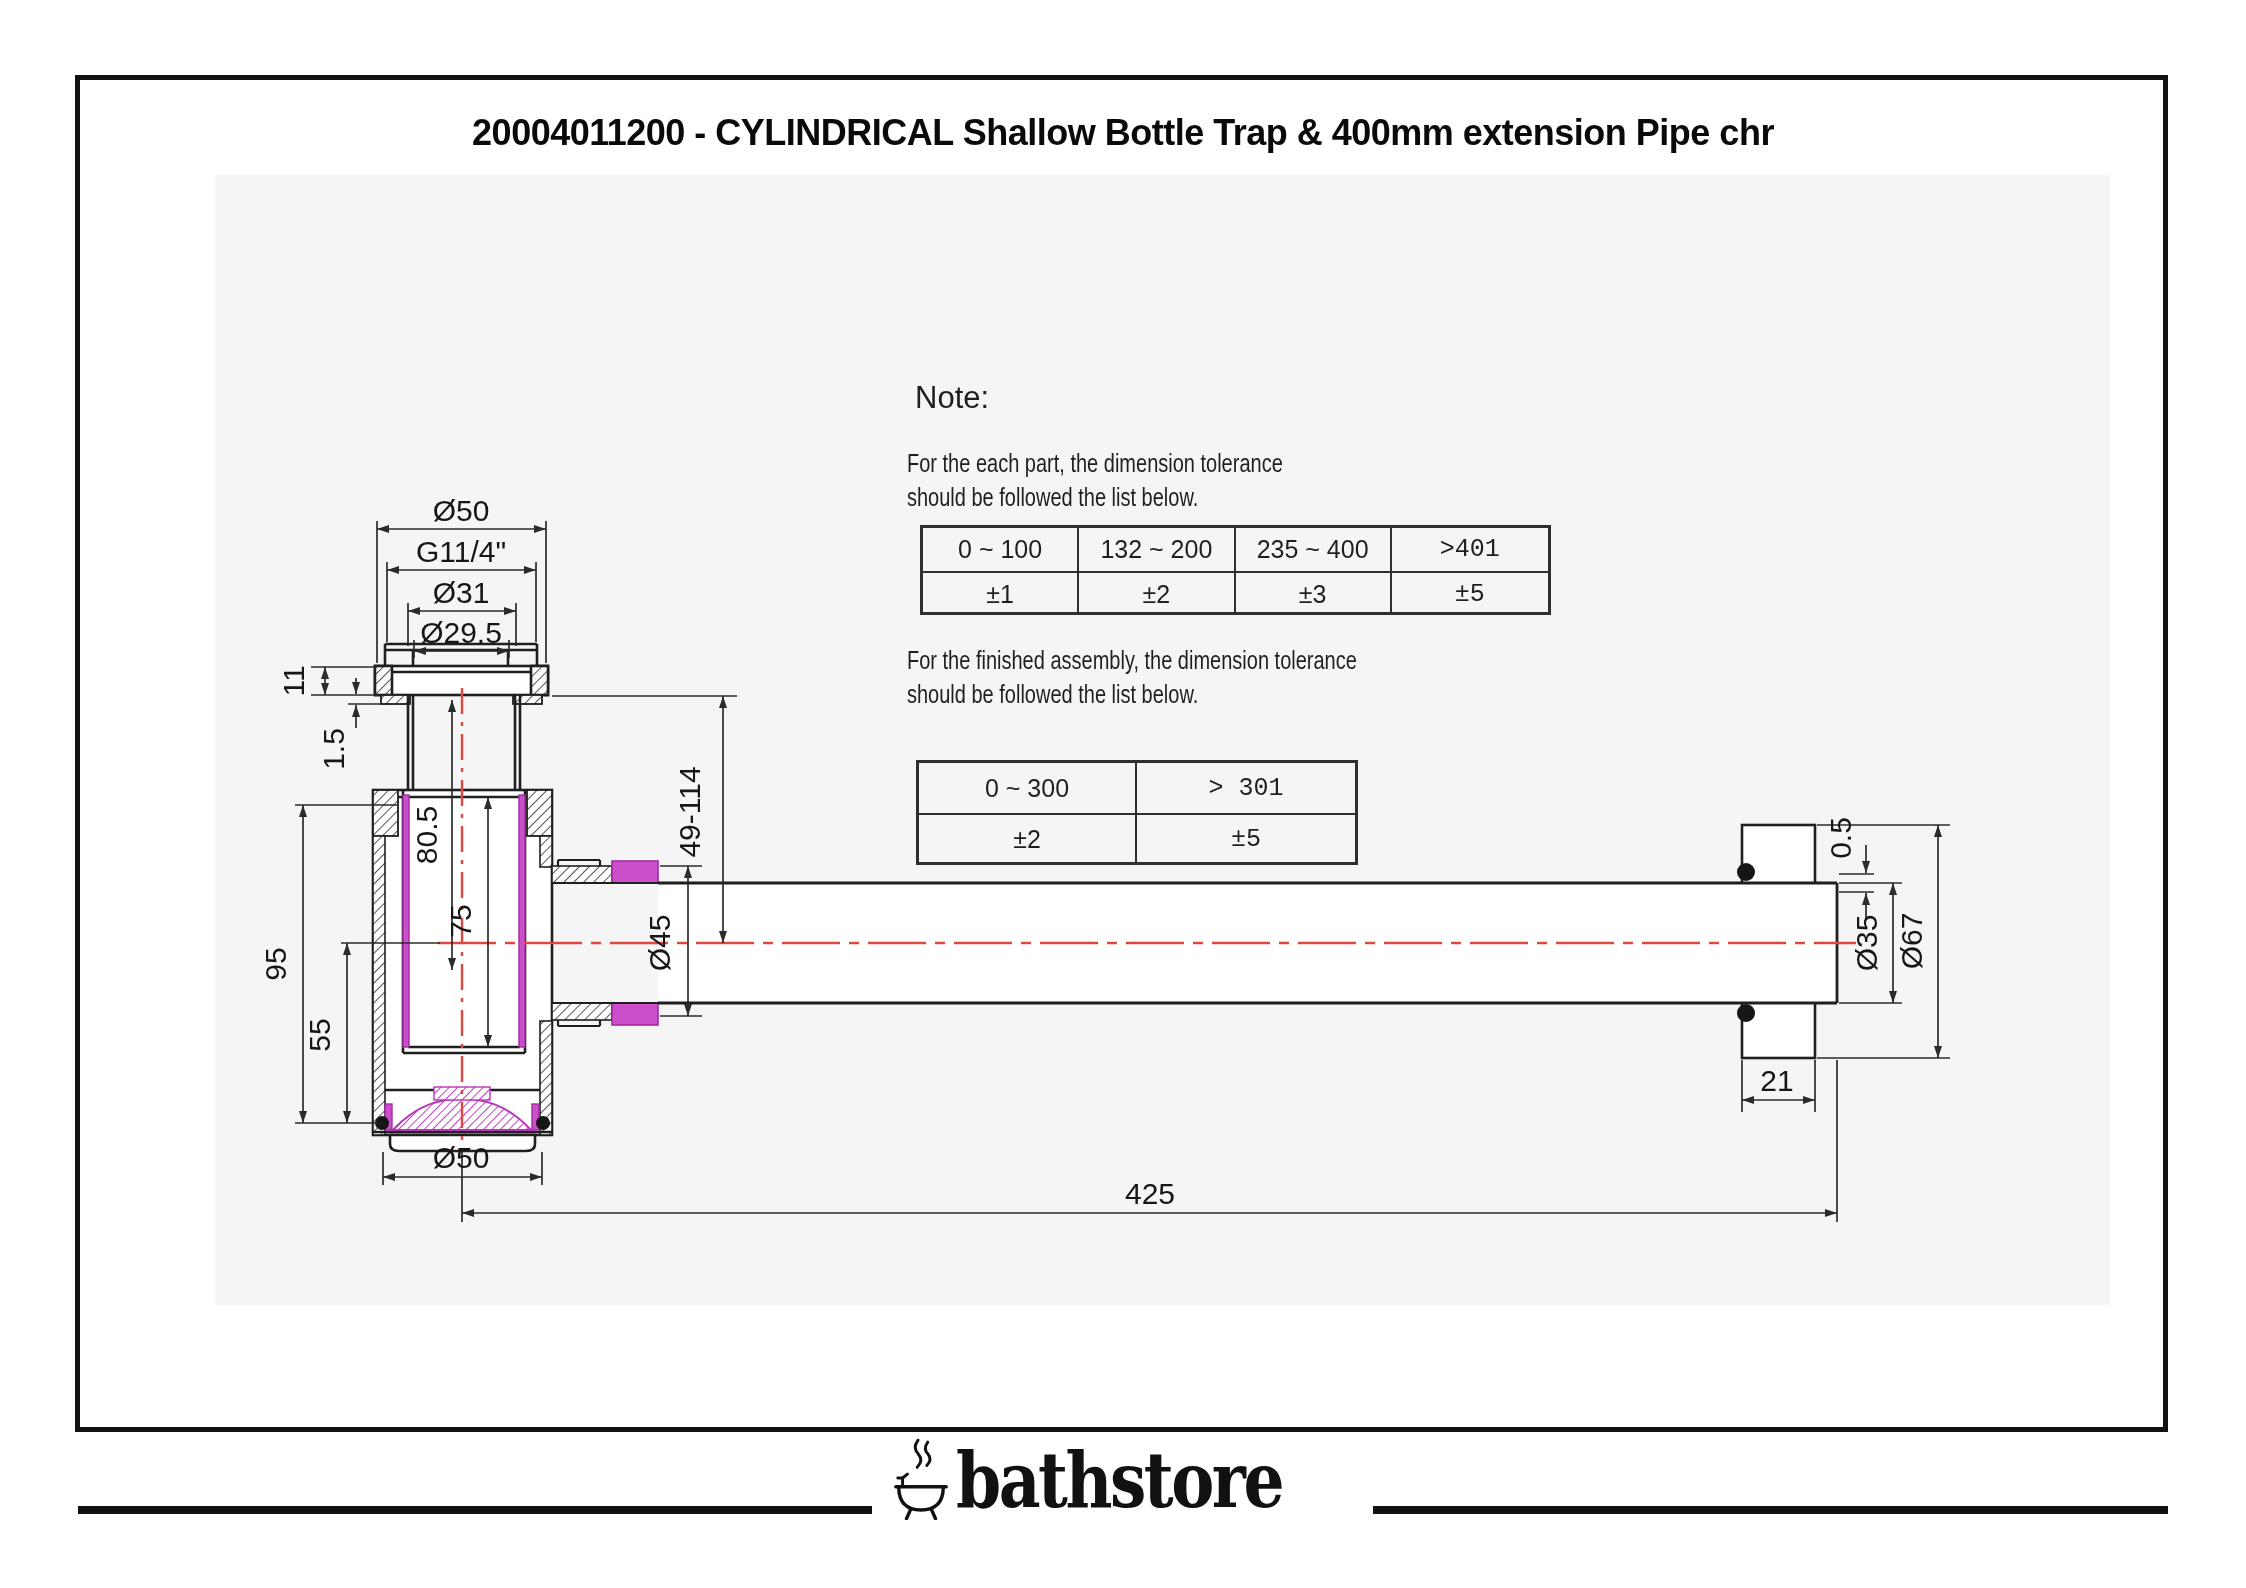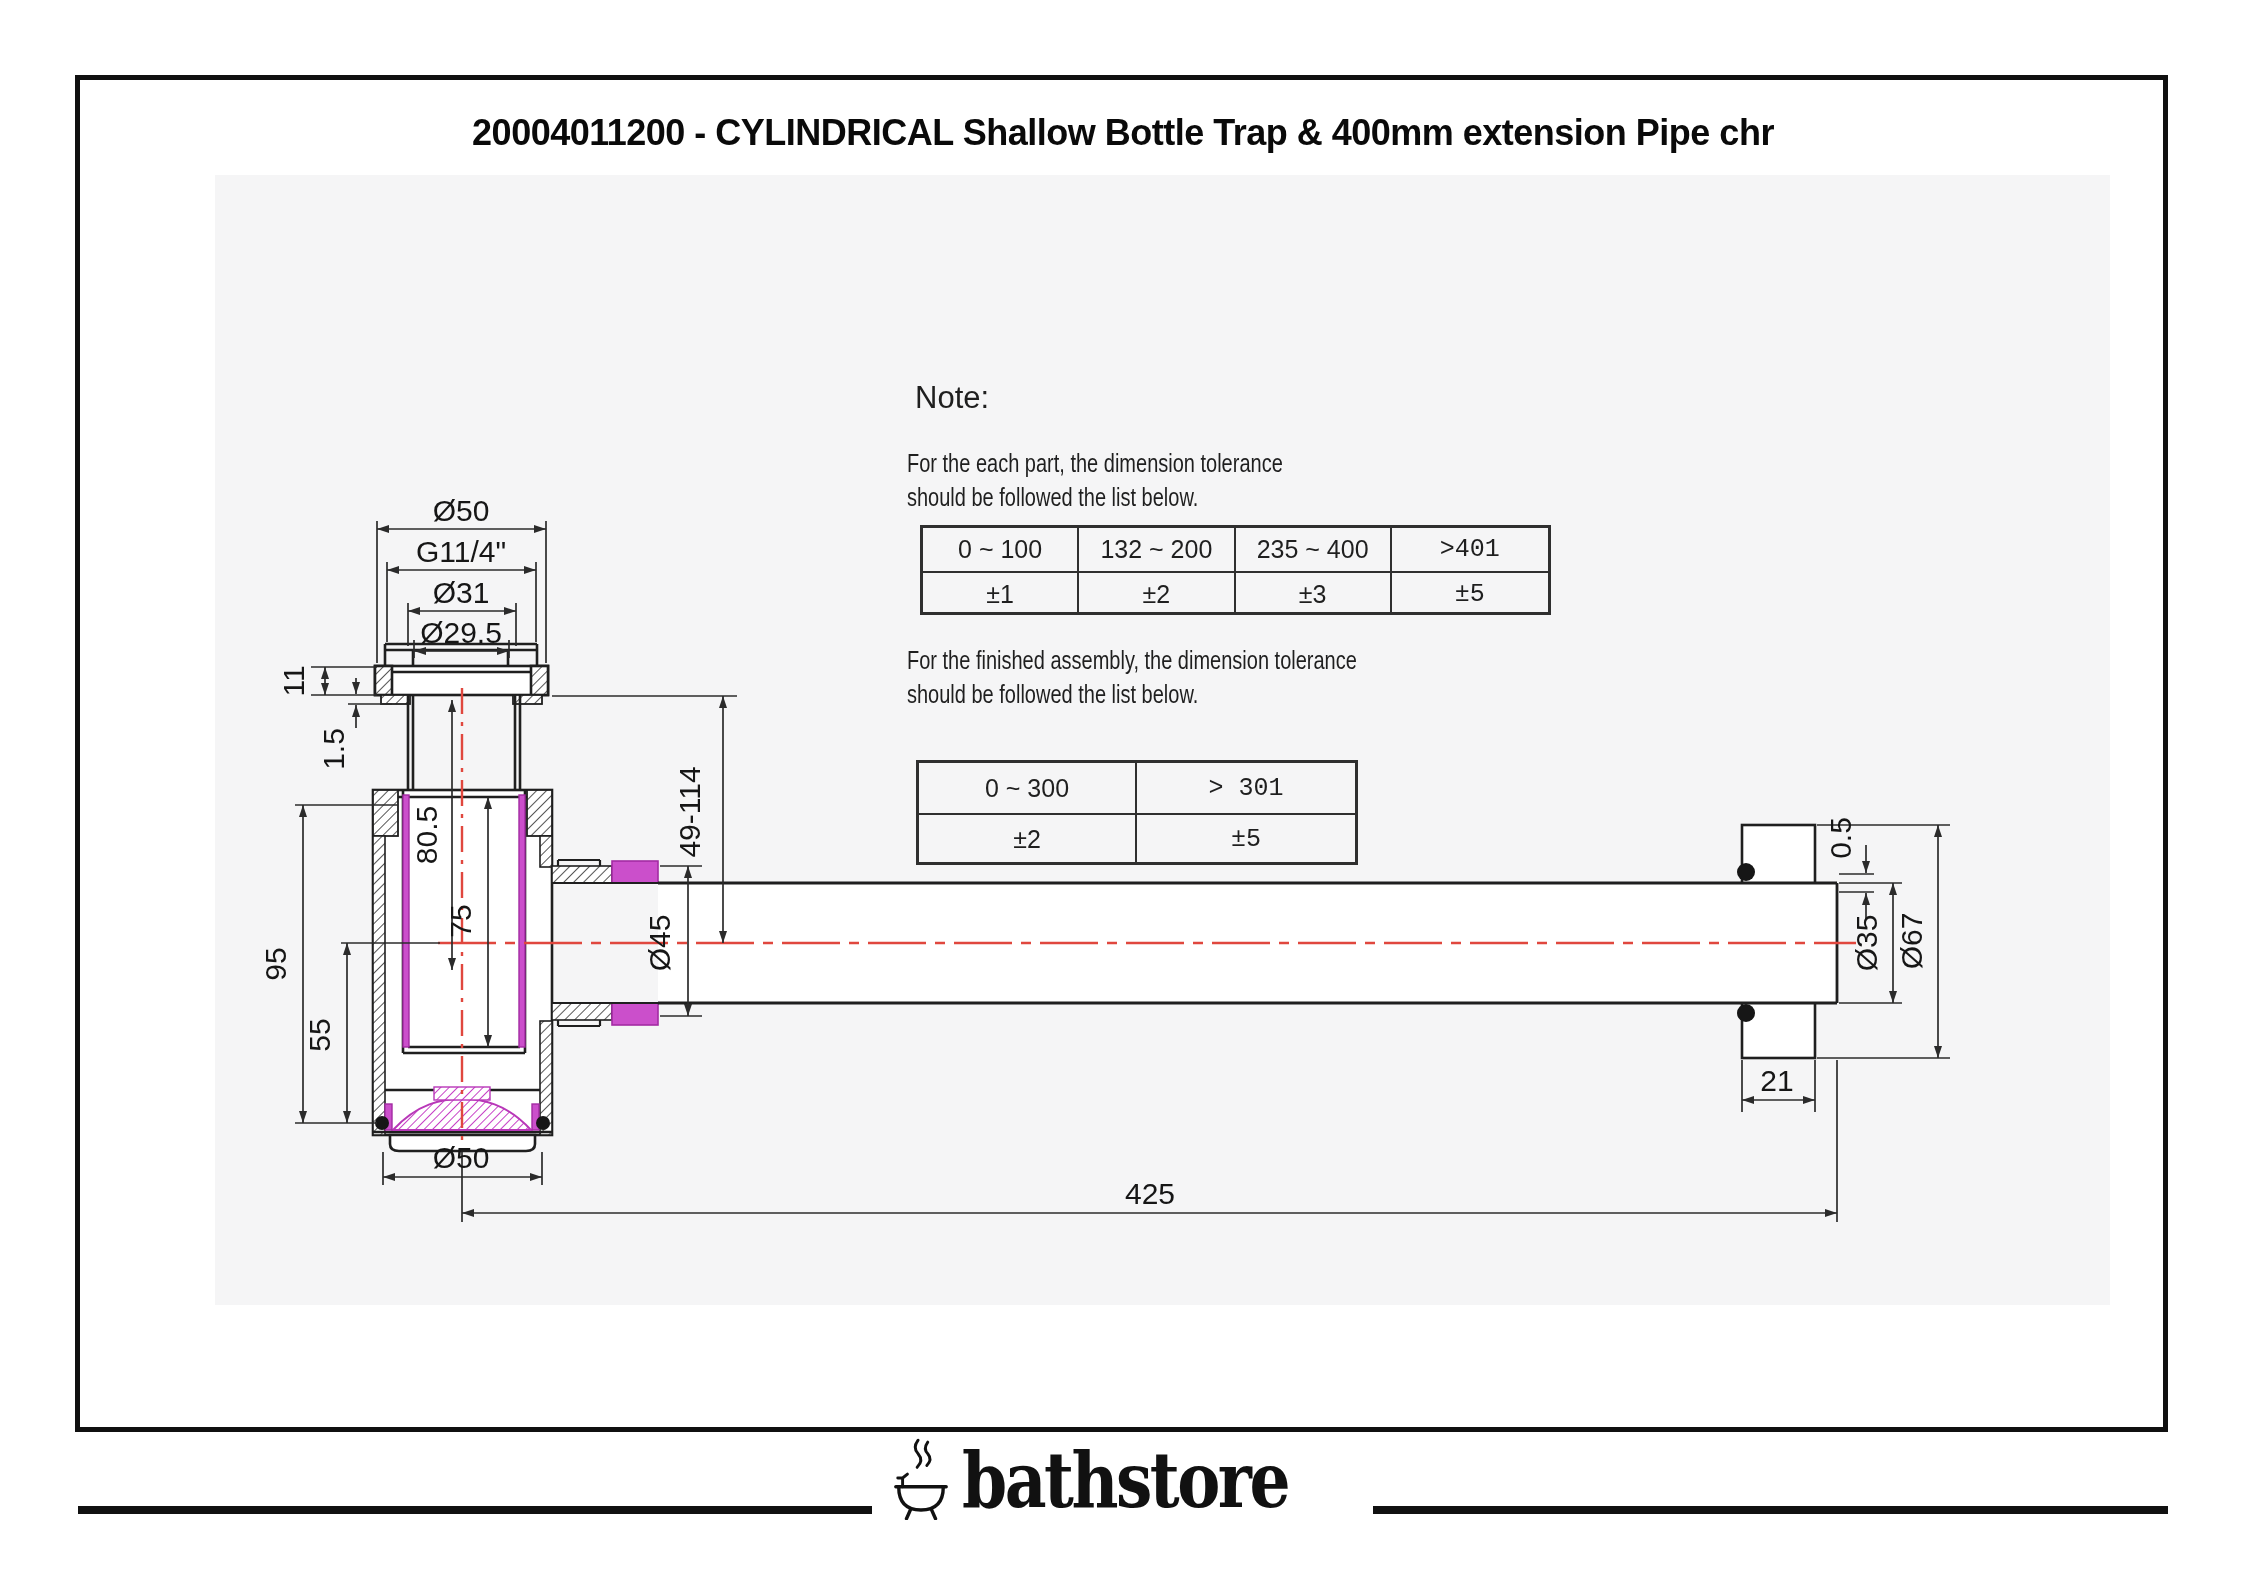--- a/index.html
+++ b/index.html
@@ -20,21 +20,21 @@
   .tol-table{position:absolute;display:grid;border:3px solid #2f2f2f;box-sizing:border-box;
              background:transparent;}
   #table-part{left:920px;top:525px;width:631px;height:90px;
               grid-template-columns:repeat(4,1fr);grid-template-rows:45px 42px;}
   #table-assembly{left:916px;top:720px;width:442px;height:105px;
               grid-template-columns:repeat(2,1fr);grid-template-rows:52px 48px;margin-top:40px;}
   .cell{border-right:2px solid #2f2f2f;border-bottom:2px solid #2f2f2f;
         display:flex;align-items:center;justify-content:center;font-size:25px;}
   .cell.c-last{border-right:none;font-family:Liberation Mono, monospace;}
   .cell.r-last{border-bottom:none;}
-  .logo{position:absolute;left:890px;top:1436px;display:flex;align-items:flex-end;gap:10px;}
+  .logo{position:absolute;left:890px;top:1436px;display:flex;align-items:flex-end;gap:4px;}
   .brand{font-family:"DejaVu Serif",serif;font-weight:bold;font-size:77px;line-height:80px;
          letter-spacing:-3px;transform:scaleX(.84);transform-origin:0 100%;color:#111;}
   .rule{position:absolute;top:1506px;height:8px;background:#111;}
   #rule-left{left:78px;width:794px;}
   #rule-right{left:1373px;width:795px;}
   svg text{font-family:"Liberation Sans",sans-serif;fill:#161616;}
   .dimtxt{font-size:30px;}
 </style>
 </head>
 <body>

